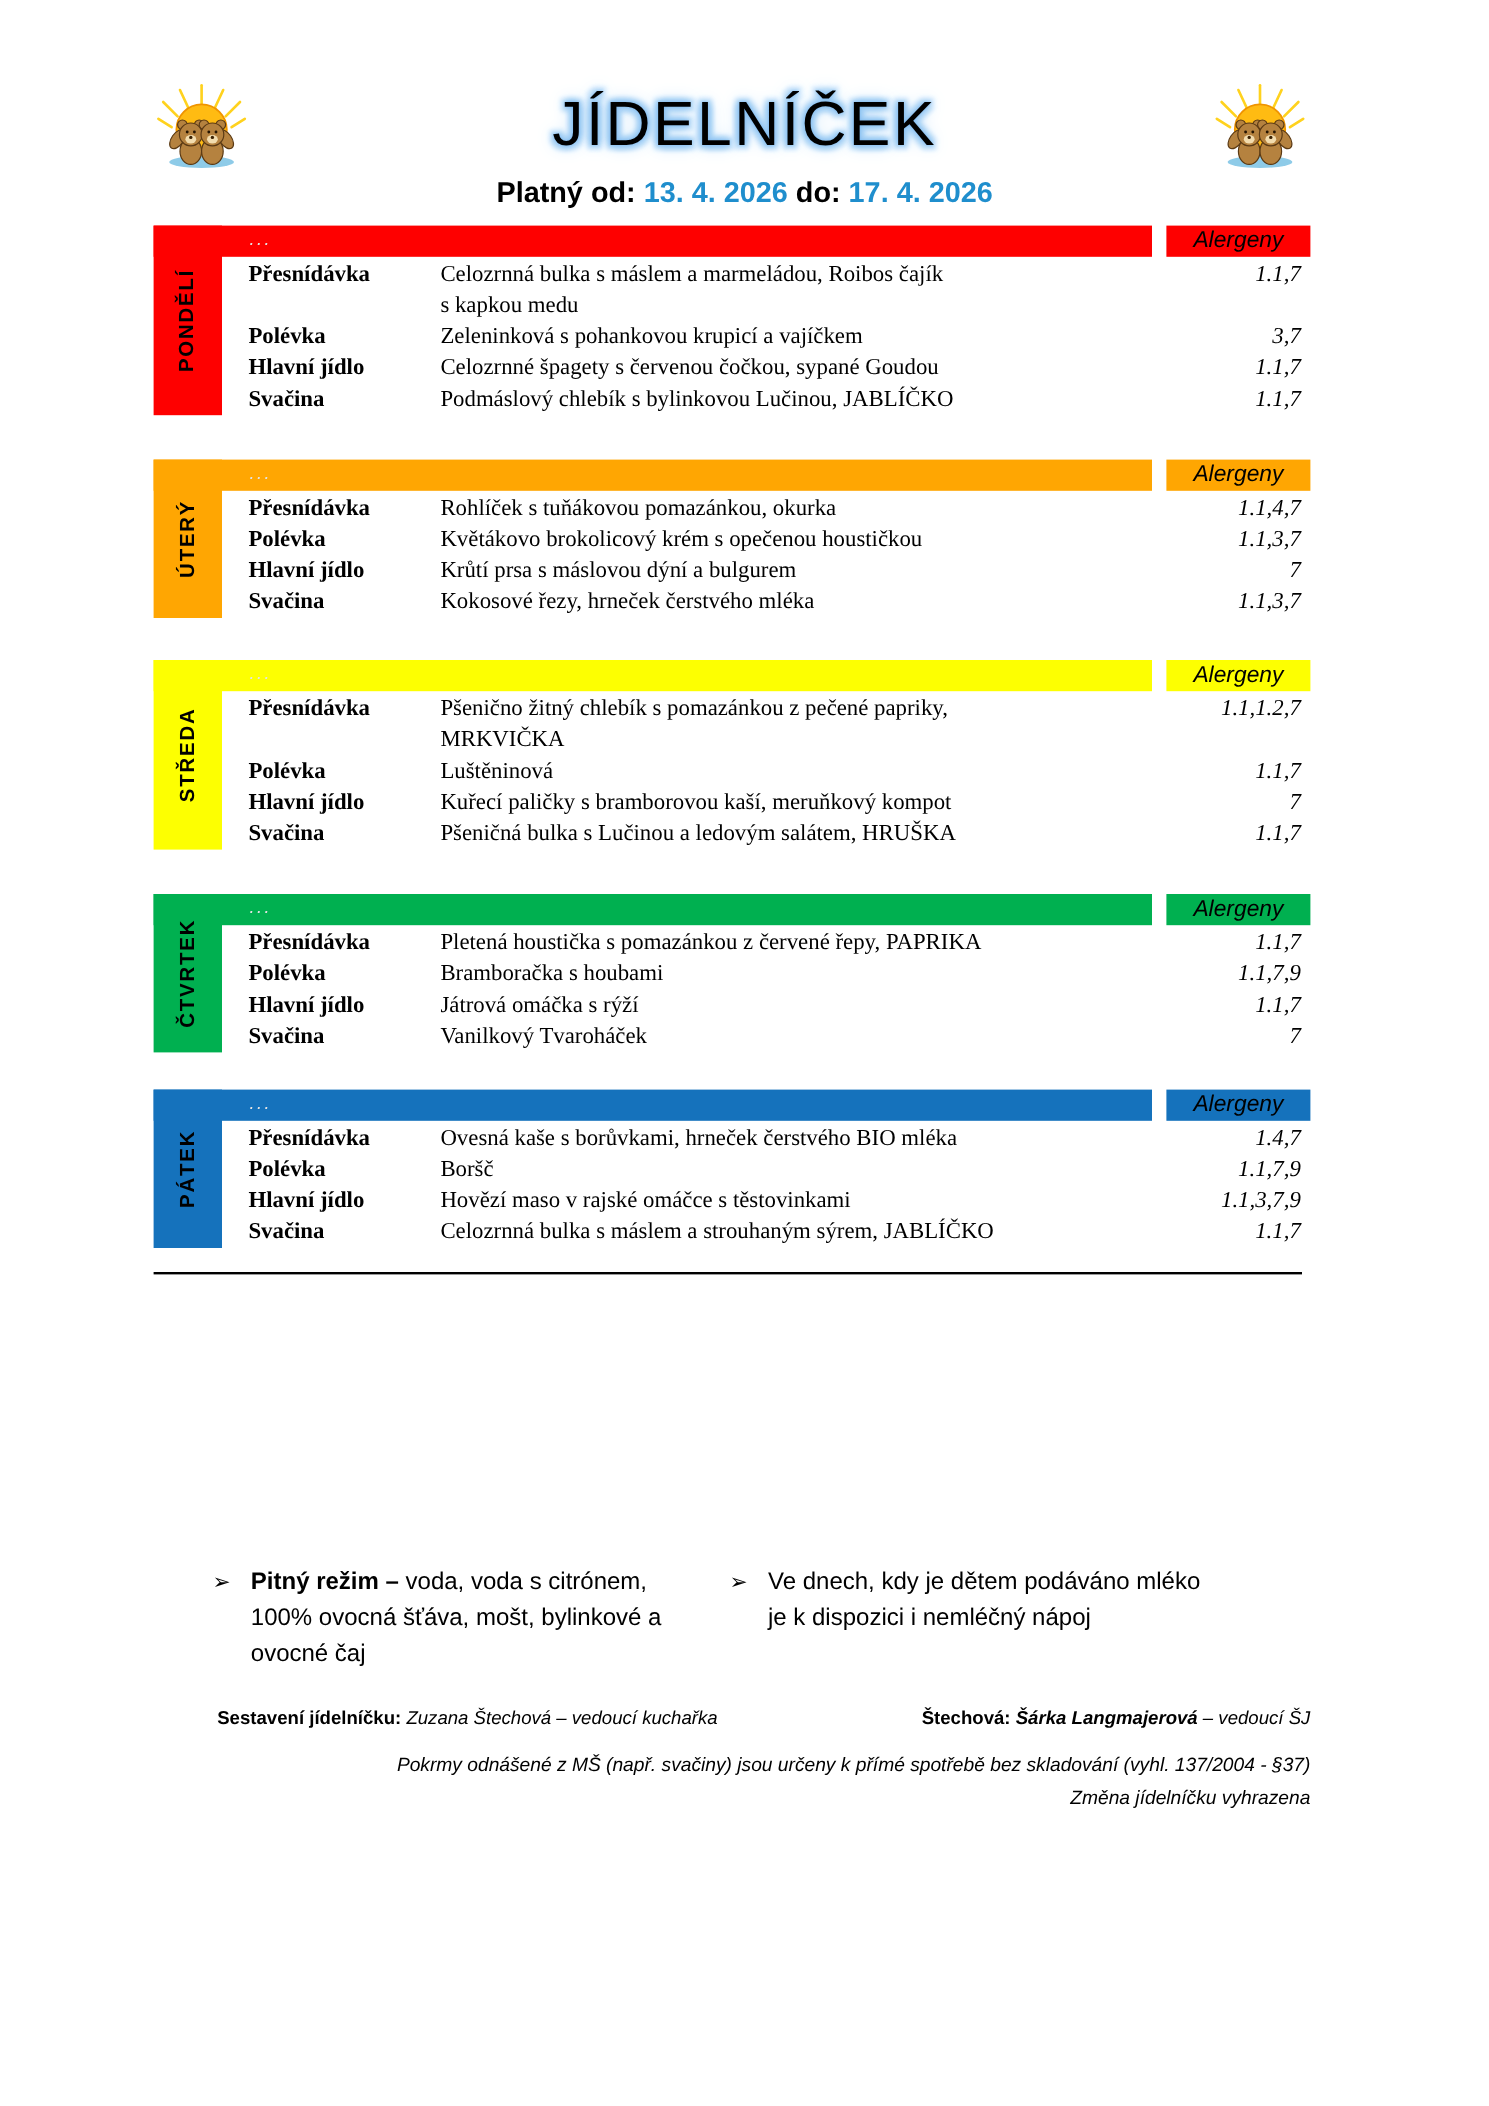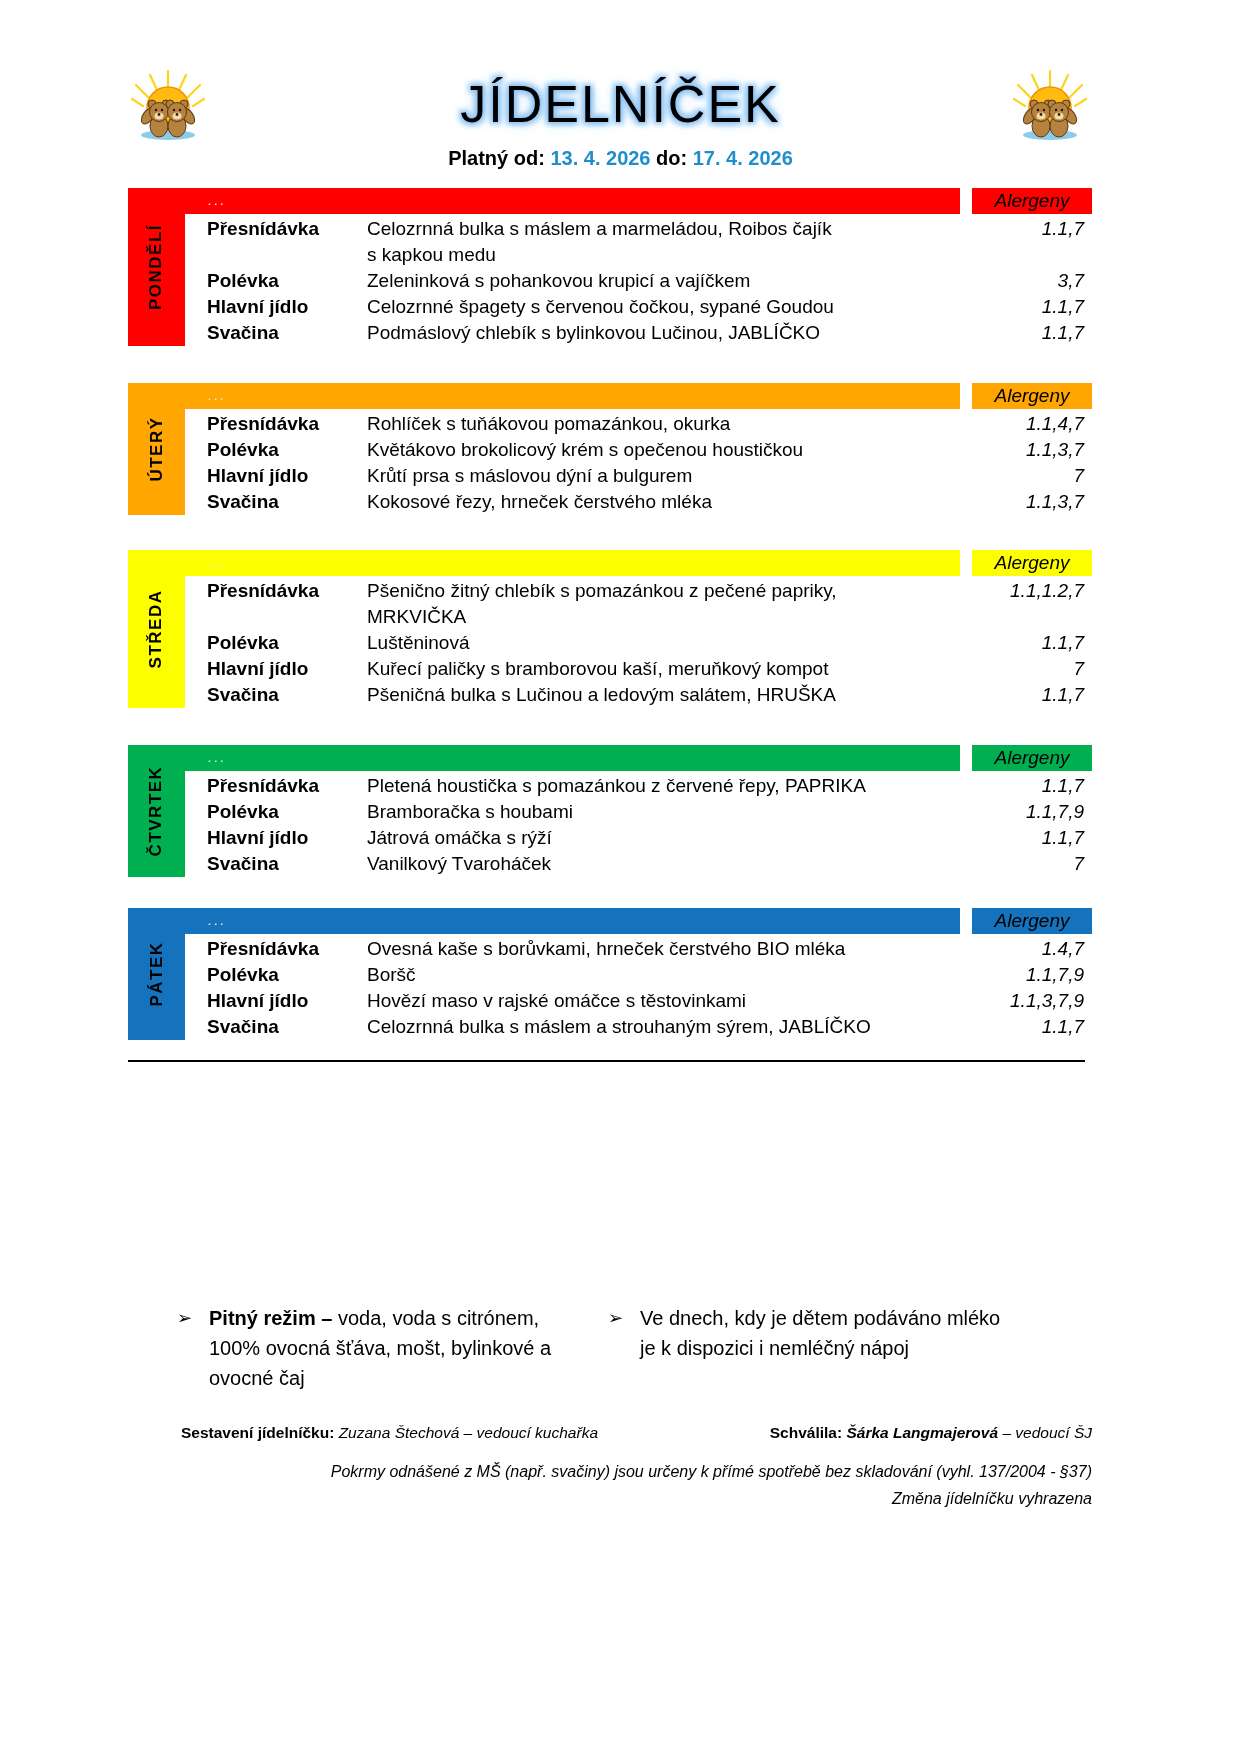--- a/index.html
+++ b/index.html
@@ -9,38 +9,38 @@
   
   .mascot{position:absolute;top:68px;}
   .mascot.left{left:130px;}
   .mascot.right{left:1012px;}
   .title{position:absolute;top:74px;left:0;right:0;text-align:center;
          font-size:52px;font-weight:normal;letter-spacing:2px;color:#000;
          text-shadow:0 0 3px #79b6ee,0 0 7px #8cc2f2,0 0 14px #a9d3f6,
                      3px 3px 4px #b9dcf8,-3px 3px 4px #b9dcf8,
                      3px -3px 4px #b9dcf8,-3px -3px 4px #b9dcf8;}
   .validity{position:absolute;top:147px;left:0;right:0;text-align:center;
-            font-size:20px;font-weight:bold;}
+            font-size:24px;font-weight:bold;}
   .validity .date{color:#1f8ecd;}
 
   
   .day{position:absolute;left:128px;width:964px;}
   .day.h5{height:158px;}
   .day.h4{height:132px;}
   .strip{position:absolute;left:0;top:0;width:832px;height:26px;}
   .strip-cell{position:absolute;left:844px;top:0;width:120px;height:26px;text-align:center;}
   .alg-h{font-style:italic;font-size:19px;line-height:26px;}
   .dots{position:absolute;left:80px;top:4px;z-index:2;font-style:italic;
         color:#e3e3e3;font-size:15px;letter-spacing:2px;line-height:1;}
   .side{position:absolute;left:0;top:0;bottom:0;width:57px;z-index:1;
         display:flex;align-items:center;justify-content:center;}
   .day-name{transform:rotate(-90deg);font-weight:bold;font-size:17px;
             letter-spacing:1.5px;white-space:nowrap;}
   .rows{padding:28px 0 0 79px;}
-  .row{display:flex;line-height:26px;font-size:19px;}
+  .row{display:flex;line-height:26px;font-size:19px;font-family:Liberation Serif, serif;}
   .rlabel{width:160px;font-weight:bold;flex-shrink:0;}
   .rdesc{flex:1;white-space:pre-line;}
   .rallg{width:115px;text-align:right;font-style:italic;align-self:flex-start;
          padding-right:8px;flex-shrink:0;}
 
   .rule{position:absolute;top:1060px;left:128px;width:957px;height:2px;background:#000;}
 
   
   .note{position:absolute;top:1303px;display:flex;font-size:20px;line-height:30px;}
   .note .arrow{width:32px;flex-shrink:0;font-size:18px;}
@@ -311,21 +311,21 @@
     <span class="arrow">➢</span>
     <span class="ntext"><b>Pitný režim –</b><span> voda, voda s citrónem, 100% ovocná šťáva, mošt, bylinkové a ovocné čaj</span></span>
   </div>
   <div class="note note-right">
     <span class="arrow">➢</span>
     <span class="ntext">Ve dnech, kdy je dětem podáváno mléko je k dispozici i nemléčný nápoj</span>
   </div>
 
   <div class="credits">
     <span><span class="lbl">Sestavení jídelníčku:</span><span class="ital"> Zuzana Štechová – vedoucí kuchařka</span></span>
-    <span><span class="lbl">Schválila:</span><span class="bital"> Šárka Langmajerová</span><span class="ital"> – vedoucí ŠJ</span></span>
+    <span><span class="lbl">Štechová:</span><span class="bital"> Šárka Langmajerová</span><span class="ital"> – vedoucí ŠJ</span></span>
   </div>
 
   <div class="smallnotes">
     <div>Pokrmy odnášené z MŠ (např. svačiny) jsou určeny k přímé spotřebě bez skladování (vyhl. 137/2004 - §37)</div>
     <div>Změna jídelníčku vyhrazena</div>
   </div>
 
 </div>
 
 </body></html>

